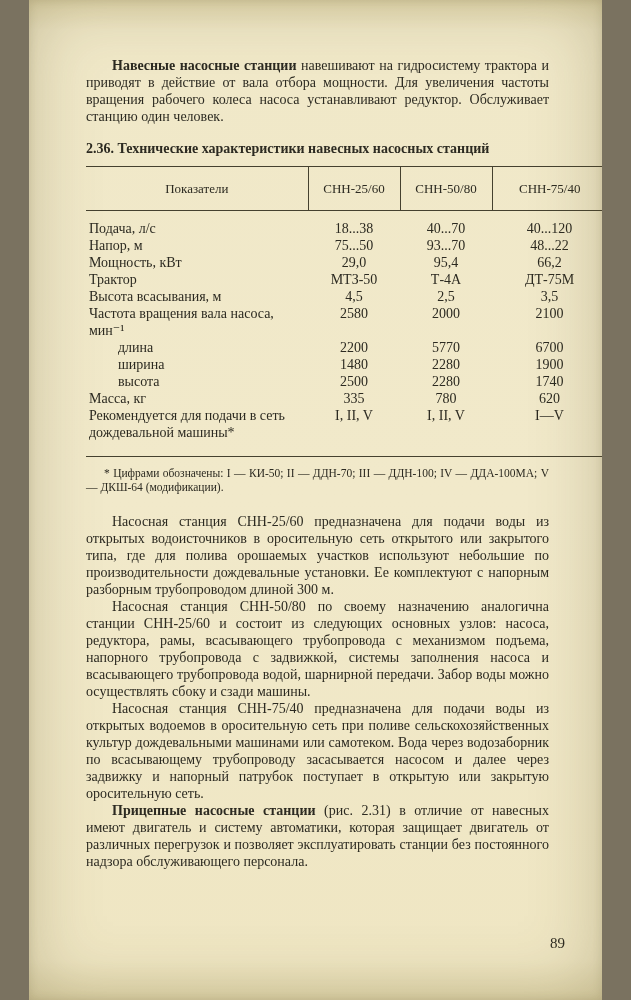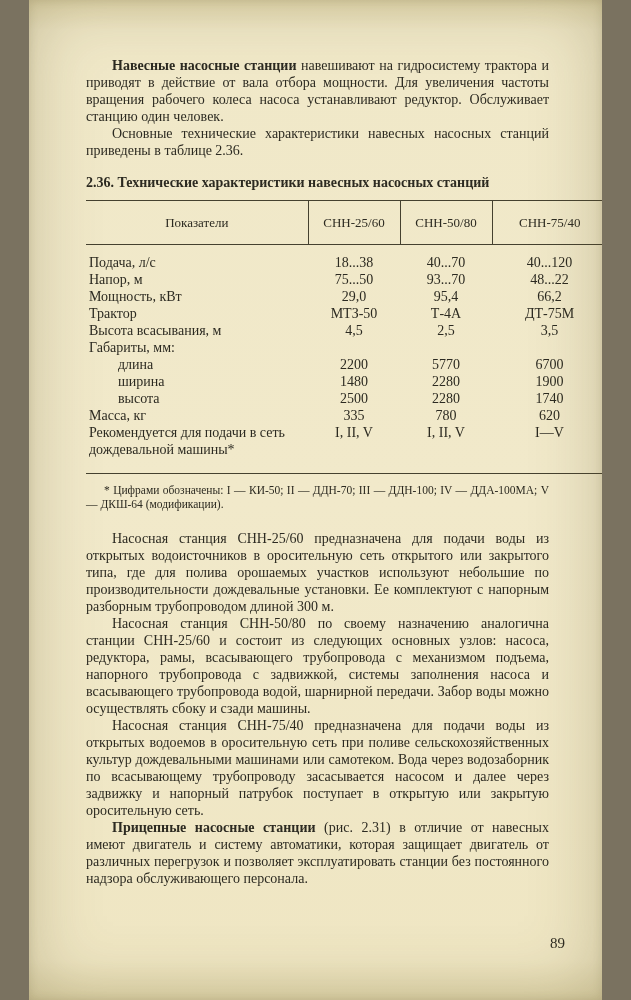--- a/index.html
+++ b/index.html
@@ -91,21 +91,20 @@
     font-size: 15px;
   }
 </style>
 </head>
 <body>
 
 <div class="page">
   <div class="content">
 
     <p class="par"><b>Навесные насосные станции</b><span> навешивают на гидросистему трактора и приводят в действие от вала отбора мощности. Для увеличения частоты вращения рабочего колеса насоса устанавливают редуктор. Обслуживает станцию один человек.</span></p>
-    <p class="par">Основные технические характеристики навесных насосных станций приведены в таблице 2.36.</p>
 
     <p class="tbl-title">2.36. Технические характеристики навесных насосных станций</p>
 
     <table class="specs">
       <colgroup>
         <col class="c0">
           <col class="c1">
           <col class="c2">
           <col class="c3">
       </colgroup>
@@ -142,24 +141,24 @@
           <td class="val">Т-4А</td>
           <td class="val">ДТ-75М</td>
         </tr>
         <tr>
           <td class="lbl">Высота всасывания, м</td>
           <td class="val">4,5</td>
           <td class="val">2,5</td>
           <td class="val">3,5</td>
         </tr>
         <tr>
-          <td class="lbl">Габариты, мм:</td>
-          <td class="val"></td>
-          <td class="val"></td>
-          <td class="val"></td>
+          <td class="lbl">Частота вращения вала насоса, мин⁻¹</td>
+          <td class="val">2580</td>
+          <td class="val">2000</td>
+          <td class="val">2100</td>
         </tr>
         <tr>
           <td class="lbl sub">длина</td>
           <td class="val">2200</td>
           <td class="val">5770</td>
           <td class="val">6700</td>
         </tr>
         <tr>
           <td class="lbl sub">ширина</td>
           <td class="val">1480</td>

